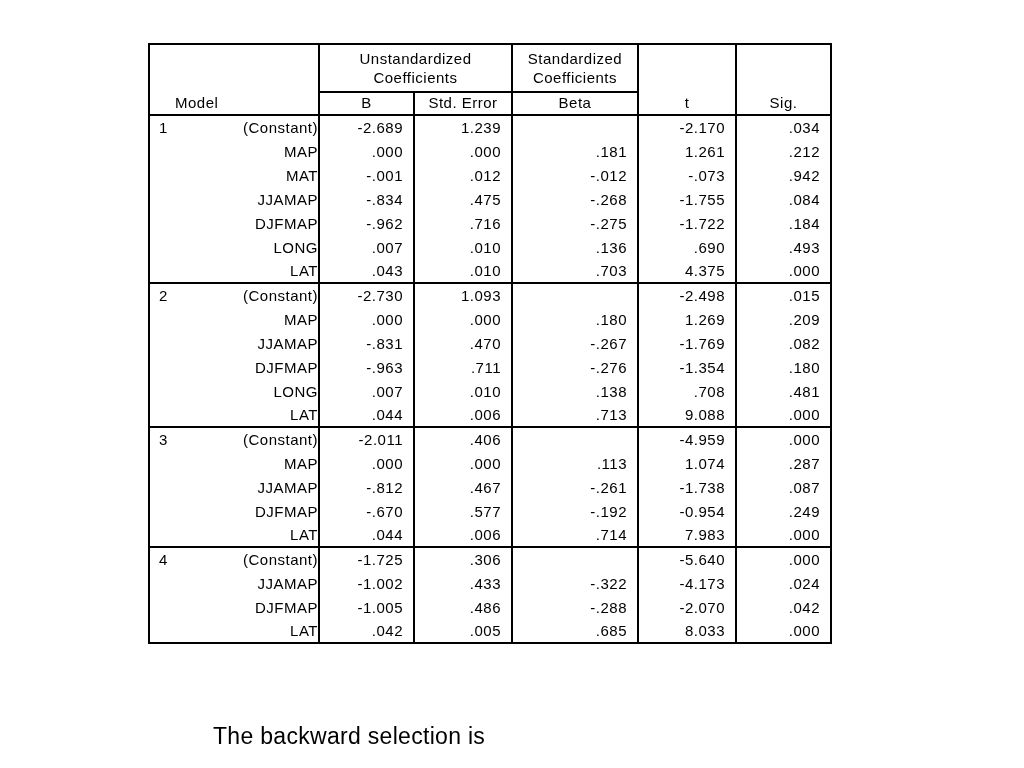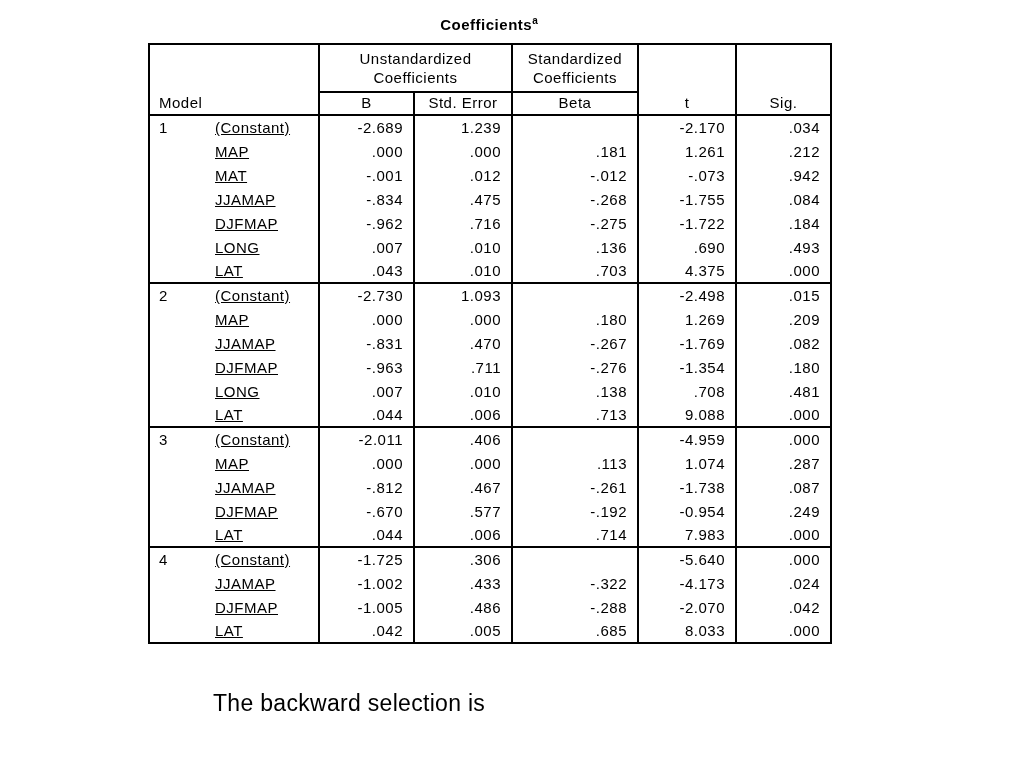--- a/index.html
+++ b/index.html
@@ -47,21 +47,21 @@
   table.coef { border: 2px solid #000; }
   table.coef th, table.coef td {
     font-weight: normal;
     overflow: hidden;
     white-space: nowrap;
   }
   
   .coef thead th.h-model {
     vertical-align: bottom;
     text-align: left;
-    padding: 0 0 3px 9px;
+    padding: 0 0 3px 25px;
     border-bottom: 2px solid #000;
   }
   .coef thead th.h-group {
     vertical-align: middle;
     text-align: center;
     white-space: normal;
     line-height: 19px;
     padding: 4px 6px;
     height: 47px;
     border-left: 2px solid #000;
@@ -82,53 +82,50 @@
     border-bottom: 2px solid #000;
   }
   .coef thead tr.label-row th.h-sub-left { border-left: 2px solid #000; }
   .coef thead tr.label-row th.h-sub-mid  { border-left: 2px solid #000; border-radius: 6px; }
   
   .coef tbody td {
     height: 24px;
     vertical-align: middle;
   }
   .coef tbody td.c-num { text-align: left; padding-left: 9px; }
-  .coef tbody td.c-var { text-align: left; padding-left: 14px; text-decoration: underline; }
+  .coef tbody td.c-var { text-align: right; padding-left: 14px; }
   .coef tbody td.num   { text-align: right; padding-right: 10px; }
   .coef tbody td.col-sep { border-left: 2px solid #000; }
   .coef tbody tr.block-start td { border-top: 2px solid #000; }
 
   .footnote {
     position: absolute;
     left: 180px;
     top: 652px;
     font-size: 15px;
     letter-spacing: 0.3px;
   }
   .footnote .marker {
     font-size: 12px;
     vertical-align: 4px;
     margin-right: 6px;
   }
   .caption {
     position: absolute;
     left: 213px;
-    top: 690px;
+    top: 723px;
     font-size: 23px;
     letter-spacing: 0.3px;
   }
 </style>
 </head>
 <body>
 
 <div class="slide">
 
-  <div class="table-title">
-    <span>Coefficients</span><sup>a</sup>
-  </div>
 
   <div class="table-wrap">
     <table class="coef">
       <colgroup>
         <col style="width:52px">
         <col style="width:118px">
         <col style="width:95px">
         <col style="width:98px">
         <col style="width:126px">
         <col style="width:98px">

